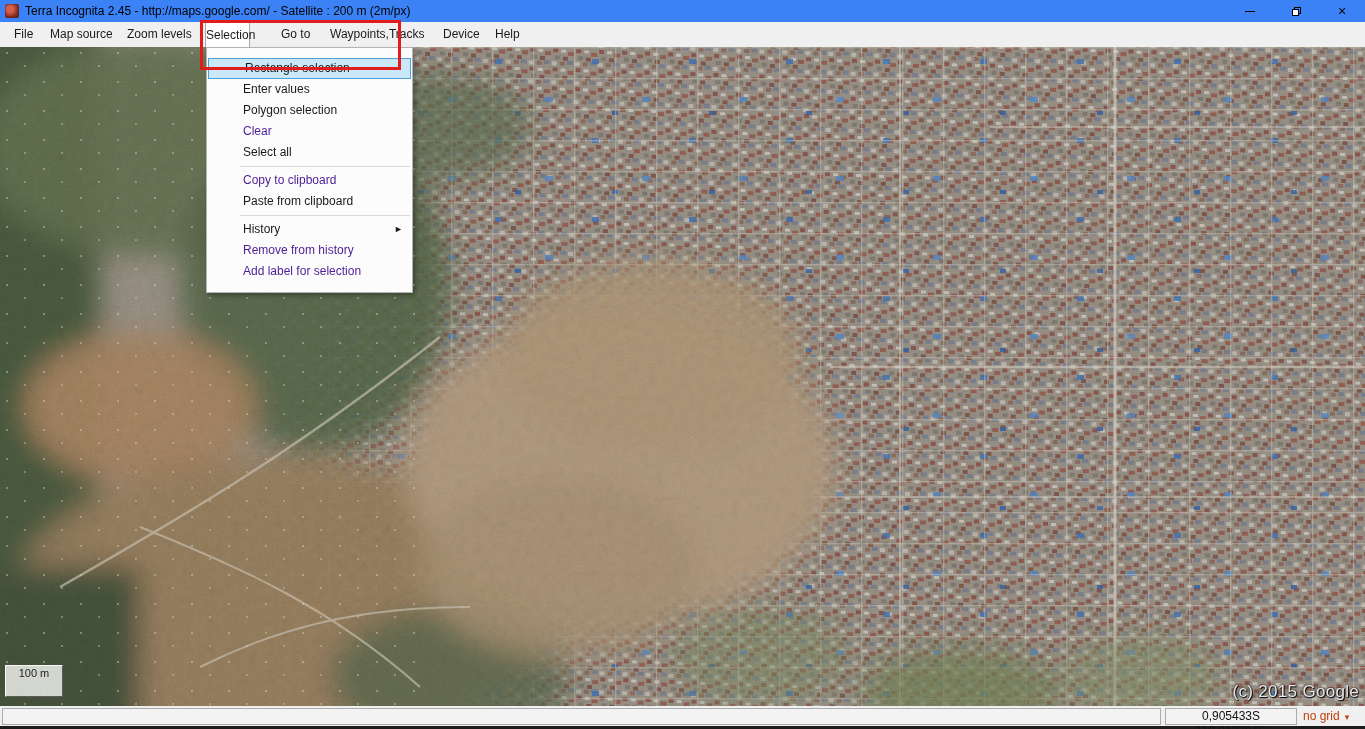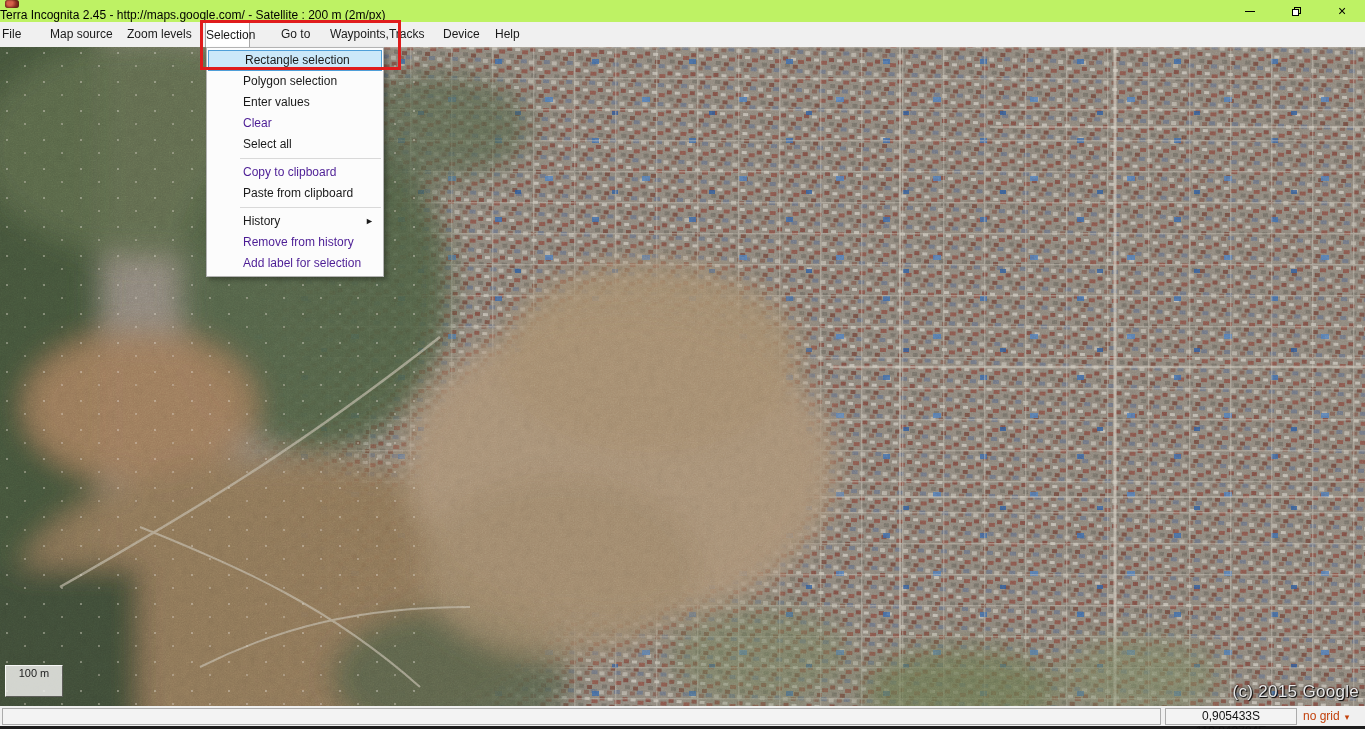--- a/index.html
+++ b/index.html
@@ -1,21 +1,21 @@
 <!DOCTYPE html>
 <html><head>
 <meta charset="utf-8">
 <style>
   * { margin:0; padding:0; box-sizing:border-box; }
   html,body { width:1365px; height:729px; overflow:hidden; }
   body { font-family:"Liberation Sans", sans-serif; font-size:12px; color:#111; }
   .window { position:relative; width:1365px; height:729px; background:#f0f0f0; overflow:hidden; }
 
   
-  .titlebar { position:absolute; top:0; left:0; right:0; height:22px; background:#bef264; display:flex; align-items:flex-start;flex-direction:column; }
+  .titlebar { position:absolute; top:0; left:0; right:0; height:22px; background:#3b82f6; display:flex; align-items:center; }
   .app-icon { width:14px; height:14px; margin:0 6px 0 5px; border-radius:3px;
     background:radial-gradient(circle at 35% 35%, #d6604a 0 25%, #8c2f22 60%, #5d1f15 100%);
     box-shadow:inset 0 0 2px #3a120c; }
   .title-text { font-size:12px; color:#000; white-space:nowrap; }
   .win-controls { position:absolute; right:0; top:0; height:22px; display:flex; }
   .win-btn { width:46px; height:22px; display:flex; align-items:center; justify-content:center; }
   .glyph-min { width:10px; height:1px; background:#000; }
   .glyph-restore { position:relative; width:9px; height:9px; }
   .glyph-restore .back { position:absolute; right:0; top:0; width:7px; height:7px; border:1px solid #000; }
   .glyph-restore .front { position:absolute; left:0; bottom:0; width:7px; height:7px; border:1px solid #000; background:#fff; }
@@ -29,22 +29,22 @@
   
   .map { position:absolute; top:47px; left:0; width:1365px; height:659px; background:#91897e; overflow:hidden; }
   .map svg { display:block; }
   .scalebox { position:absolute; left:5px; bottom:9px; width:58px; height:32px; background:rgba(236,236,234,0.85);
     border:1px solid #5c5c58; border-top-color:#f8f8f6; border-left-color:#f8f8f6; text-align:center;
     font-size:11px; line-height:14px; color:#222; }
   .copyright { position:absolute; right:6px; bottom:4px; font-size:17px; color:#e9e9e9;
     text-shadow:0 0 2px #000, 1px 1px 1px #000; letter-spacing:0.3px; }
 
   
-  .dropdown { position:absolute; top:47px; left:206px; width:178px; background:#fcfcfc;
-    border:1px solid #b3b3b3; padding:2px 0; box-shadow:3px 3px 4px rgba(0,0,0,0.28); z-index:20; }
+  .dropdown { position:absolute; top:47px; left:206px; width:207px; background:#fcfcfc;
+    border:1px solid #b3b3b3; padding:10px 0; box-shadow:3px 3px 4px rgba(0,0,0,0.28); z-index:20; }
   .dd-item { position:relative; height:21px; line-height:21px; padding-left:36px; color:#1a1a1a; white-space:nowrap; }
   .dd-highlight { margin:0 1px; background:#cbe8f9; border:1px solid #4f9fd8; line-height:19px; }
   .dd-disabled { color:#4c1d95; }
   .dd-arrow { position:absolute; right:9px; top:0; font-size:9px; color:#1a1a1a; }
   .dd-sep { height:1px; background:#d9d9d9; margin:3px 2px 3px 33px; }
 
   
   .annotation-box { position:absolute; left:200px; top:20px; width:201px; height:50px;
     border:3px solid #e01c1c; z-index:30; pointer-events:none; }
 
@@ -75,21 +75,21 @@
             <div class="front"></div>
           </div>
       </div>
       <div class="win-btn">
           <span class="glyph-close">×</span>
         </div>
     </div>
   </div>
 
   <div class="menubar">
-    <div class="mb-item" style="left:2px">File</div>
+    <div class="mb-item" style="left:14px">File</div>
     <div class="mb-item" style="left:50px">Map source</div>
     <div class="mb-item" style="left:127px">Zoom levels</div>
     <div class="mb-item mb-open" style="left:205px;width:45px">Selection</div>
     <div class="mb-item" style="left:281px">Go to</div>
     <div class="mb-item" style="left:330px">Waypoints,Tracks</div>
     <div class="mb-item" style="left:443px">Device</div>
     <div class="mb-item" style="left:495px">Help</div>
   </div>
 
   <div class="map">
@@ -181,22 +181,22 @@
       <rect width="1365" height="659" filter="url(#grainFine)" opacity="0.25" style="mix-blend-mode:overlay"></rect>
       <rect width="1365" height="659" filter="url(#grainCoarse)" opacity="0.16" style="mix-blend-mode:multiply"></rect>
     </svg>
 
     <div class="scalebox">100 m</div>
     <div class="copyright">(c) 2015 Google</div>
   </div>
 
   <div class="dropdown">
     <div class="dd-item dd-highlight">Rectangle selection</div>
+    <div class="dd-item">Enter values</div>
     <div class="dd-item">Polygon selection</div>
-    <div class="dd-item">Enter values</div>
     <div class="dd-item dd-disabled">Clear</div>
     <div class="dd-item">Select all</div>
     <div class="dd-sep"></div>
     <div class="dd-item dd-disabled">Copy to clipboard</div>
     <div class="dd-item">Paste from clipboard</div>
     <div class="dd-sep"></div>
     <div class="dd-item">
       <span>History</span>
       <span class="dd-arrow">►</span>
     </div>

